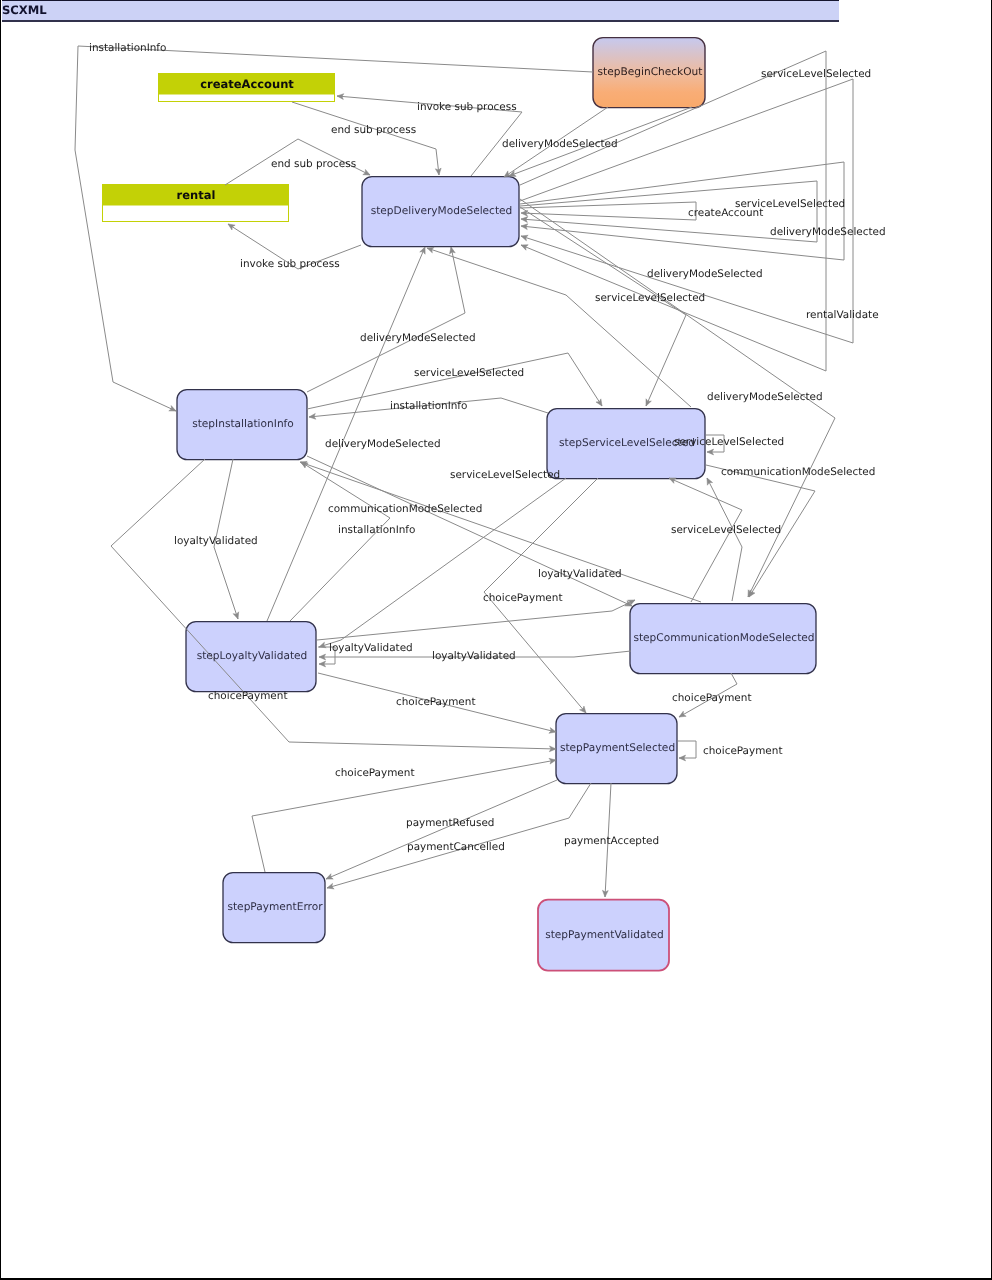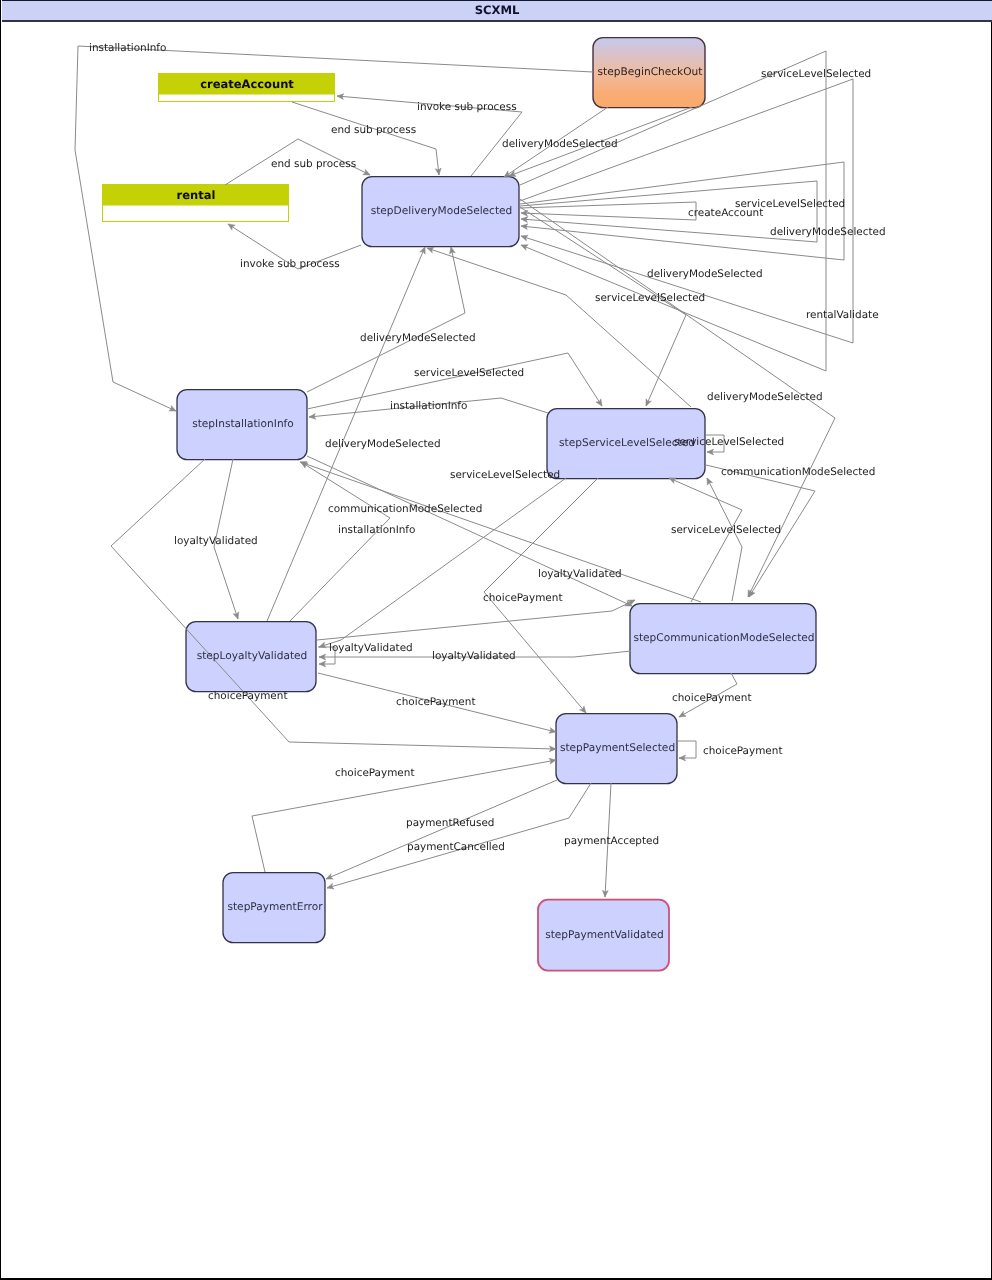--- a/index.html
+++ b/index.html
@@ -1,20 +1,20 @@
 <!DOCTYPE html>
 <html><head>
 <meta charset="utf-8">
 <title>SCXML</title>
 <style>
 html,body{margin:0;padding:0;background:#ffffff;}
 body{width:992px;height:1280px;font-family:"DejaVu Sans",sans-serif;overflow:hidden;-webkit-font-smoothing:antialiased;text-rendering:geometricPrecision;}
 #page{position:relative;width:992px;height:1280px;background:#ffffff;}
 #frame{position:absolute;left:0;top:0;width:992px;height:1280px;box-sizing:border-box;background:#ffffff;border-left:1px solid #000;border-right:1px solid #000;border-bottom:2px solid #000;border-top:none;}
-#titlebar{position:absolute;left:1px;top:0px;width:990px;height:22px;border-top:1px solid #15152e;background:#ccd2f6;border-bottom:2px solid #31314c;box-sizing:border-box;display:flex;align-items:center;justify-content:center;}
+#titlebar{position:absolute;left:1px;top:0px;width:837px;height:22px;border-top:1px solid #15152e;background:#ccd2f6;border-bottom:2px solid #31314c;box-sizing:border-box;display:flex;align-items:center;}
 #titlebar .t{font-size:11.6px;font-weight:bold;color:#12122e;position:relative;top:-0.5px;}
 #canvas{position:absolute;left:0px;top:0px;width:992px;height:1280px;background:transparent;overflow:hidden;}
 svg{display:block;position:absolute;left:0;top:0;}
 .elabel{font-family:"DejaVu Sans",sans-serif;font-size:10.45px;fill:#1c1c1c;}
 .nlabel{font-family:"DejaVu Sans",sans-serif;font-size:10.6px;fill:#2b2b3f;text-anchor:middle;}
 .slabel{font-family:"DejaVu Sans",sans-serif;font-size:11.5px;font-weight:bold;fill:#0d0d0d;text-anchor:middle;}
 </style>
 </head>
 <body>
 

